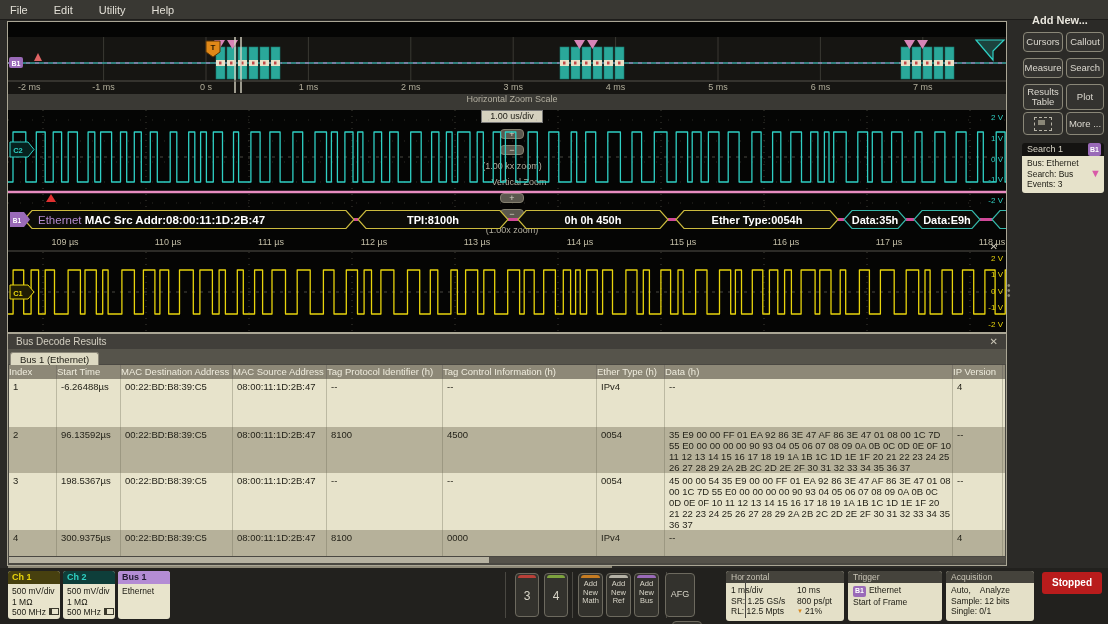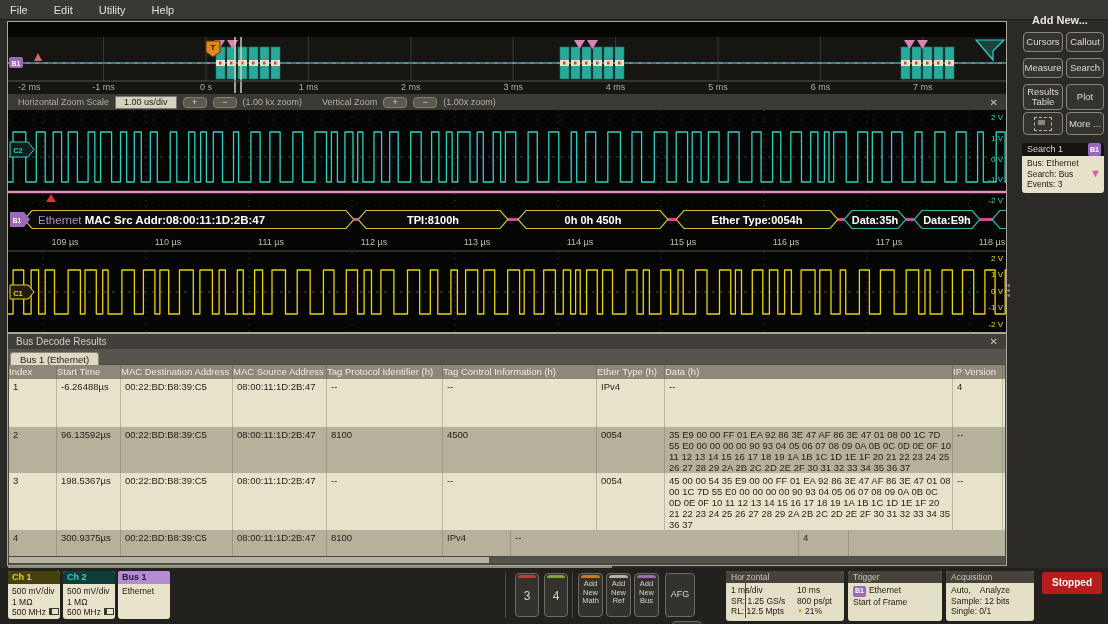--- a/index.html
+++ b/index.html
@@ -12,21 +12,21 @@
            display:flex;align-items:center;gap:26px;padding-left:10px;box-sizing:border-box;
            font-size:11px;color:#e2dfd6;border-bottom:1px solid #1d1c1a;}
   .menu-item{cursor:default;}
 
   
   .wpanel{position:absolute;left:7px;top:21px;width:1000px;height:312px;background:#050504;
           border:1px solid #aaa695;box-sizing:border-box;}
   .wtitle{height:15px;line-height:15px;background:#34332e;color:#c9c5b6;font-size:10px;padding-left:8px;}
   .ovr{position:absolute;left:0;top:15px;width:998px;height:57px;background:#161512;}
   .zbar{position:absolute;left:0;top:72px;width:998px;height:16px;background:#3a3934;display:flex;
-        align-items:center;gap:6px;font-size:9px;color:#b3afa0;padding-left:10px;box-sizing:border-box;}
+        align-items:center;gap:6px;font-size:9px;color:#b3afa0;padding-left:10px;box-sizing:border-box;flex-direction:column;}
   .zinput{background:#d5d1bf;color:#1c1b14;padding:0 8px;height:11px;line-height:11px;border:1px solid #777;
           font-size:9px;}
   .zbtn{display:inline-block;width:22px;height:9px;line-height:8px;text-align:center;background:#5b584e;
         border:1px solid #84806f;border-radius:4px;color:#d8d5c8;font-size:9px;}
   .zclose{margin-left:auto;margin-right:8px;color:#c9c5b6;font-size:10px;}
   .plotU{position:absolute;left:0;top:88px;width:998px;height:97px;}
   .decode{position:absolute;left:0;top:185px;width:998px;height:25px;}
   .taxis{position:absolute;left:0;top:210px;width:998px;height:20px;}
   .plotL{position:absolute;left:0;top:230px;width:998px;height:80px;}
 
@@ -353,20 +353,21 @@
         <div class="dcell" style="width: 68px; flex: 0 0 68px;">0054</div>
         <div class="dcell" style="width: 288px; flex: 0 0 288px;">45 00 00 54 35 E9 00 00 FF 01 EA 92 86 3E 47 AF 86 3E 47 01 08 00 1C 7D 55 E0 00 00 00 00 90 93 04 05 06 07 08 09 0A 0B 0C 0D 0E 0F 10 11 12 13 14 15 16 17 18 19 1A 1B 1C 1D 1E 1F 20 21 22 23 24 25 26 27 28 29 2A 2B 2C 2D 2E 2F 30 31 32 33 34 35 36 37</div>
         <div class="dcell" style="width: 50px; flex: 0 0 50px;">--</div>
       </div>
       <div class="drow sel" style="height: 26px;">
         <div class="dcell" style="width: 48px; flex: 0 0 48px;">4</div>
         <div class="dcell" style="width: 64px; flex: 0 0 64px;">300.9375µs</div>
         <div class="dcell" style="width: 112px; flex: 0 0 112px;">00:22:BD:B8:39:C5</div>
         <div class="dcell" style="width: 94px; flex: 0 0 94px;">08:00:11:1D:2B:47</div>
         <div class="dcell" style="width: 116px; flex: 0 0 116px;">8100</div>
+        <div class="dcell" style="width: 154px; flex: 0 0 154px;">0000</div>
         <div class="dcell" style="width: 68px; flex: 0 0 68px;">IPv4</div>
         <div class="dcell" style="width: 288px; flex: 0 0 288px;">--</div>
         <div class="dcell" style="width: 50px; flex: 0 0 50px;">4</div>
       </div>
     </div>
   <div class="rscroll">
       <div class="rthumb"></div>
     </div>
 </div>
 <div class="undertab"></div>

